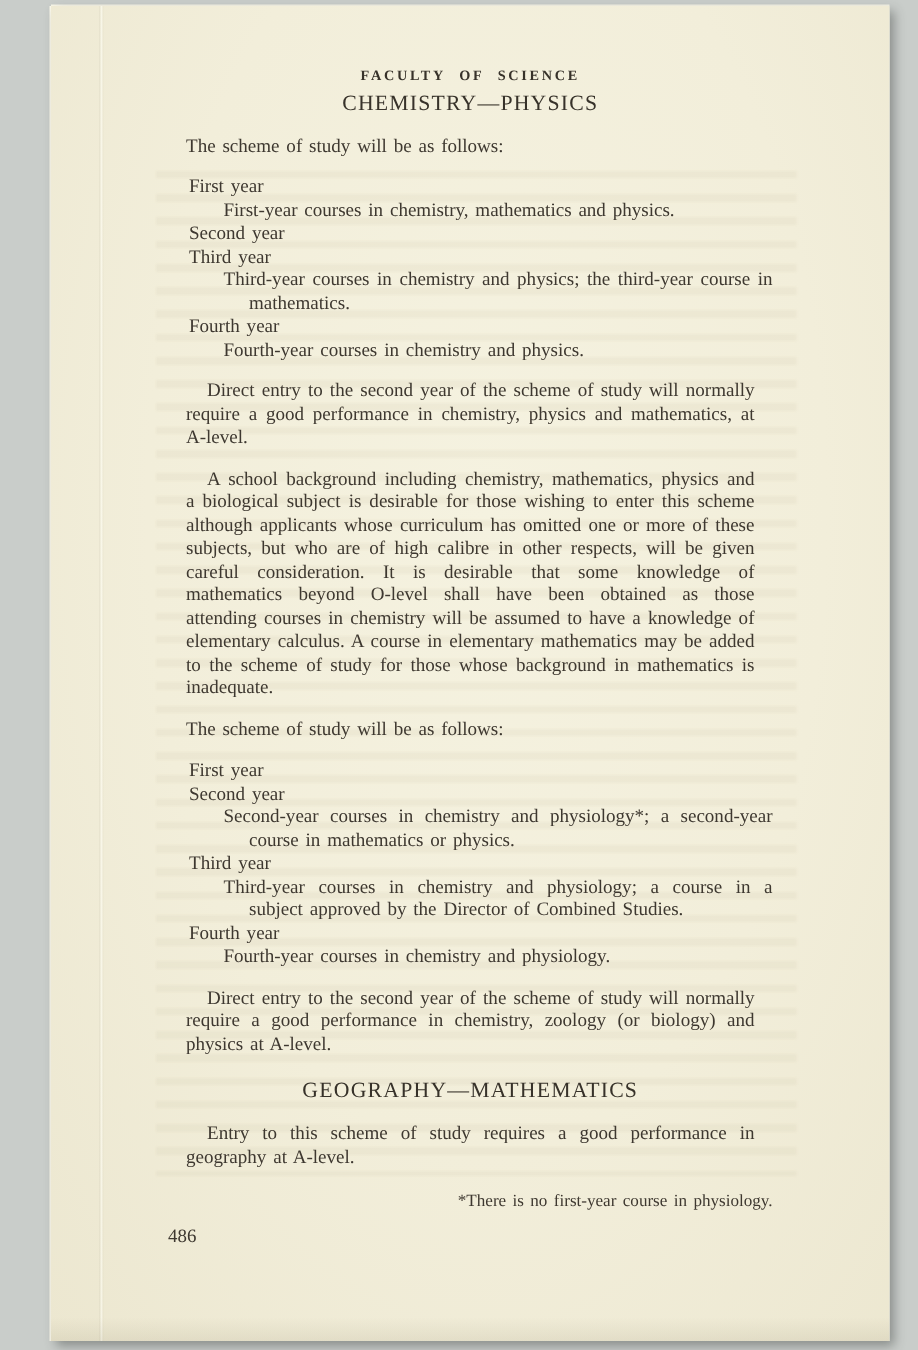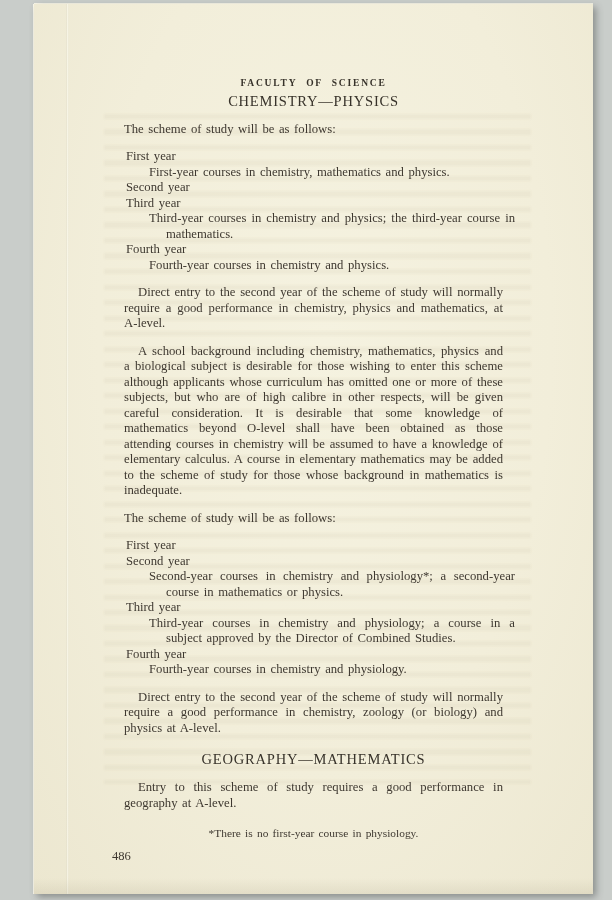--- a/index.html
+++ b/index.html
@@ -54,21 +54,21 @@
     top: 110px;
     bottom: 110px;
     background: repeating-linear-gradient(180deg,
       rgba(146,126,78,0.055) 0px, rgba(146,126,78,0.055) 5px,
       rgba(146,126,78,0.0) 5px, rgba(146,126,78,0.0) 15.5px);
     filter: blur(0.8px);
     pointer-events: none;
   }
   .content {
     position: relative;
-    padding: 72px 78px 0 78px;
+    padding: 40px 78px 0 78px;
     font-size: 12.7px;
     line-height: 15.5px;
     word-spacing: 1.4px;
     font-family: Liberation Serif, serif;
   }
   .running-header {
     text-align: center;
     font-size: 9.5px;
     font-weight: bold;
     letter-spacing: 1.8px;
@@ -98,21 +98,21 @@
   }
   .year-course {
     padding-left: 54px;
     text-indent: -17px;
     text-align: justify;
   }
   .footnote {
     margin-top: 15px;
     font-size: 11.4px;
     line-height: 14px;
-    text-align: center;
+    text-align: right;
   }
   .page-number {
     margin-top: 9px;
     font-size: 12.6px;
   }
 </style>
 </head>
 <body>
 
 <div class="scan">

